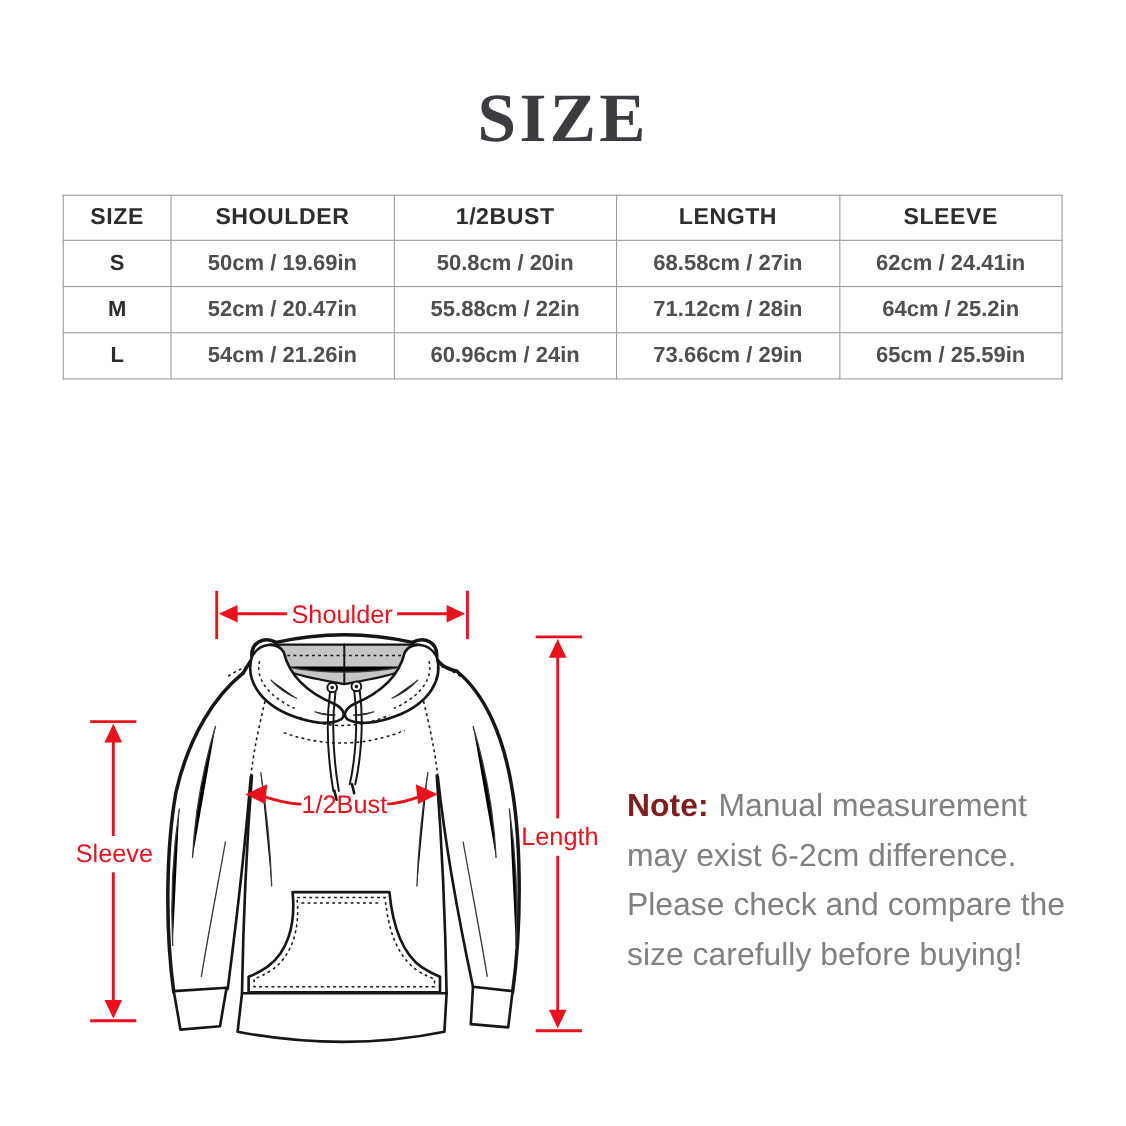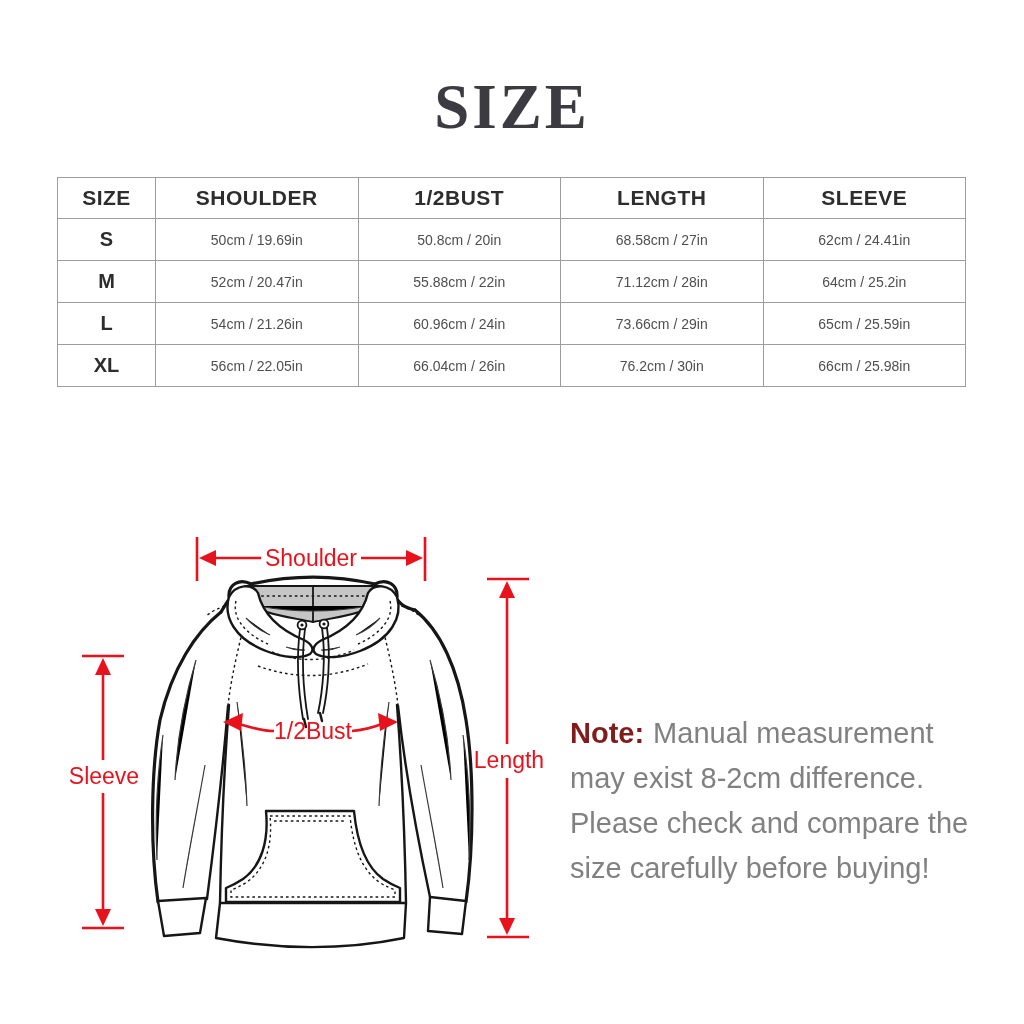--- a/index.html
+++ b/index.html
@@ -26,21 +26,21 @@
     border:1px solid #9d9d9d;
     text-align:center;vertical-align:middle;
     padding:0;
   }
   table.size-table thead tr{height:41px;}
   table.size-table tbody tr{height:42px;}
   table.size-table th{
     font-size:21px;font-weight:700;color:#2d2d2d;letter-spacing:0.5px;
   }
   table.size-table td{
-    font-size:14px;color:#4f4f4f;font-weight:400;
+    font-size:20px;color:#4f4f4f;font-weight:700;
   }
   table.size-table td.size-col{font-weight:700;color:#2d2d2d;font-size:20px;}
   
   .note{
     position:absolute;left:570px;top:682px;width:406px;
     font-size:29px;line-height:45px;color:#818181;
   }
   .note strong{font-weight:700;color:#7f1d1d;margin-right:9px;}
   
   svg.diagram{position:absolute;left:50px;top:522px;}
@@ -99,27 +99,20 @@
         <td>71.12cm / 28in</td>
         <td>64cm / 25.2in</td>
       </tr>
       <tr>
         <td class="size-col">L</td>
         <td>54cm / 21.26in</td>
         <td>60.96cm / 24in</td>
         <td>73.66cm / 29in</td>
         <td>65cm / 25.59in</td>
       </tr>
-      <tr>
-        <td class="size-col">XL</td>
-        <td>56cm / 22.05in</td>
-        <td>66.04cm / 26in</td>
-        <td>76.2cm / 30in</td>
-        <td>66cm / 25.98in</td>
-      </tr>
     </tbody>
   </table>
 
   <svg class="diagram" width="520" height="440" viewBox="50 522 520 440" xmlns="http://www.w3.org/2000/svg">
 
     <g>
 
       <path class="ln w3" d="M 221,612 C 196,632 172,668 160,720 C 151,770 150,845 158,902"></path>
       <path class="ln w3" d="M 415,610 C 440,630 458,668 466,720 C 474,770 474,845 466,902"></path>
 
@@ -225,15 +218,15 @@
 
     <g>
       <polygon class="redfill" points="223,722 243,713 241,731"></polygon>
       <polygon class="redfill" points="398,722 378,713 380,731"></polygon>
       <path class="red" d="M 239,724 Q 262,731 274,731"></path>
       <path class="red" d="M 352,731 Q 366,730 382,724"></path>
       <text class="redtext" x="313" y="739" text-anchor="middle">1/2Bust</text>
     </g>
   </svg>
 
-  <p class="note"><strong>Note:</strong><span>Manual measurement may exist 8-2cm difference. Please check and compare the size carefully before buying!</span></p>
+  <p class="note"><strong>Note:</strong><span>Manual measurement may exist 6-2cm difference. Please check and compare the size carefully before buying!</span></p>
 
 </div>
 
 </body></html>

